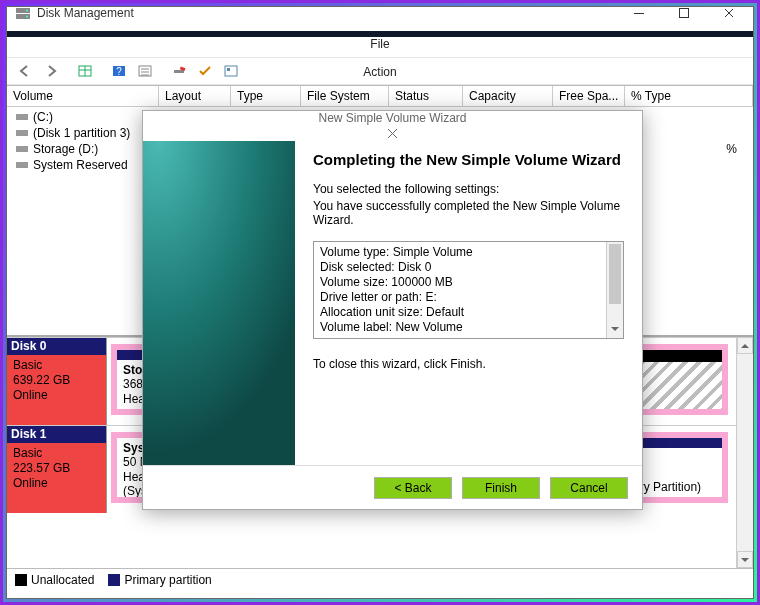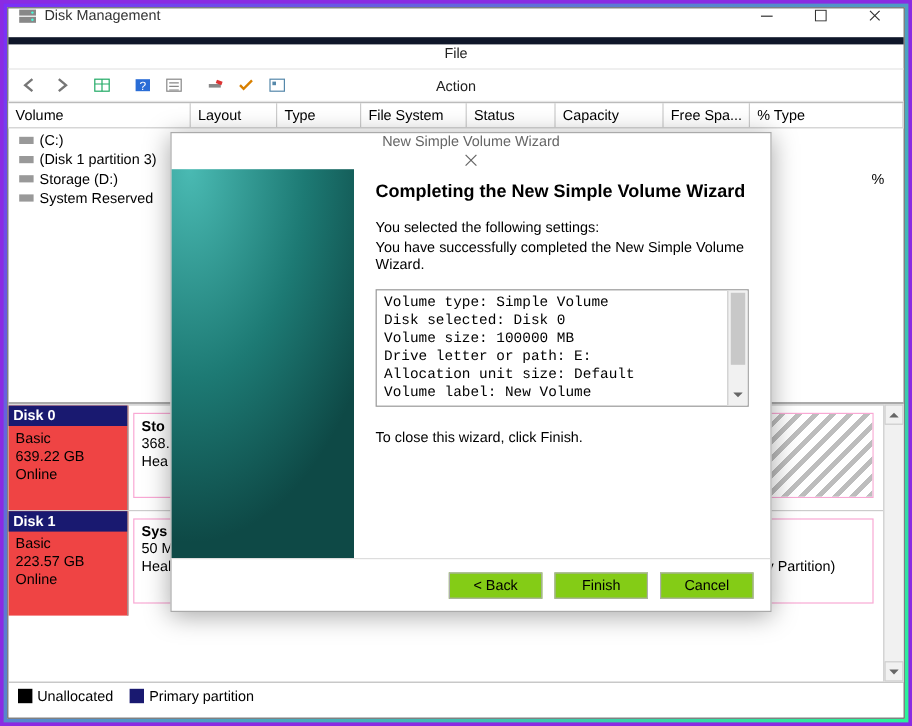--- a/index.html
+++ b/index.html
@@ -82,21 +82,21 @@
   }
   .disk-info {
     width:100px;
     background:#ef4444;
     border-right:1px solid #999;
     padding:4px 6px;
     font-size:12px;
     line-height:1.25;
   }
   .disk-info .hdr { background:#191970; color:#fff; padding:1px 4px; margin:-4px -6px 3px -6px; font-weight:bold; font-size:12px;}
-  .diskbar { border:1px solid #f9a8d4; margin-right:4px; display:flex; flex-direction:row; overflow:hidden;}
+  .diskbar { border:6px solid #f9a8d4; margin-right:4px; display:flex; flex-direction:column; overflow:hidden;}
   .diskbar .cap { height:12px; background:#191970; }
   .diskbar .body { flex:1; padding:3px 6px; font-size:12px; line-height:1.2; }
   .diskbar.striped .body { background: repeating-linear-gradient(135deg, #fff 0 6px, #bdbdbd 6px 10px); }
   .vscroll { width:17px; background:#f1f1f1; border-left:1px solid #ccc; position:relative; }
   .vscroll .arrow { height:17px; width:100%; background:#f1f1f1; display:flex; align-items:center; justify-content:center; border:1px solid #ccc; position:absolute; left:0;}
   .vscroll .arrow.top{top:0}.vscroll .arrow.bot{bottom:0}
   .legend { height:22px; border-top:1px solid #bbb; display:flex; align-items:center; padding:0 8px; gap:14px; font-size:12px;}
   .legend .sw { width:12px; height:12px; display:inline-block; margin-right:4px; vertical-align:middle;}
   .statusbar { height:8px; }
   .shadow-border { border:3px solid #8a2be2; position:absolute; inset:0; pointer-events:none;}
@@ -120,21 +120,21 @@
   .wizard-side {
     width:152px;
     background: radial-gradient(ellipse 140% 120% at 10% 0%, #4abab3 0%, #1d7a74 45%, #0e4946 80%);
   }
   .wizard-main { flex:1; padding:4px 18px 0 18px; color:#000; }
   .wizard-h1 { font:700 15px/1.25 Arial, sans-serif; margin:6px 0 12px 0; }
   .wizard-p { font-size:12px; margin:0 0 14px 0; }
   .settings-box {
     border:1px solid #999; height:98px; overflow:hidden; position:relative; font-size:12px;
   }
-  .settings-box .lines { padding:3px 6px; line-height:1.25;font-family:Liberation Mono, monospace; }
+  .settings-box .lines { padding:3px 6px; line-height:1.25; }
   .settings-box .sbscroll { position:absolute; right:0; top:0; bottom:0; width:17px; background:#f1f1f1; border-left:1px solid #ccc;}
   .settings-box .sbscroll .th{position:absolute;left:2px;right:2px;top:2px;height:60px;background:#c8c8c8;}
   .settings-box .sbscroll .ar{position:absolute;left:0;right:0;bottom:0;height:17px;display:flex;align-items:center;justify-content:center;}
   .wizard-buttons {
     height:44px; display:flex; justify-content:flex-end; align-items:center; gap:10px; padding:0 14px;
     border-top:1px solid #ddd;
   }
   .wbtn {
     width:78px; height:22px;
     background:#84cc16; border:1px solid #adadad;

